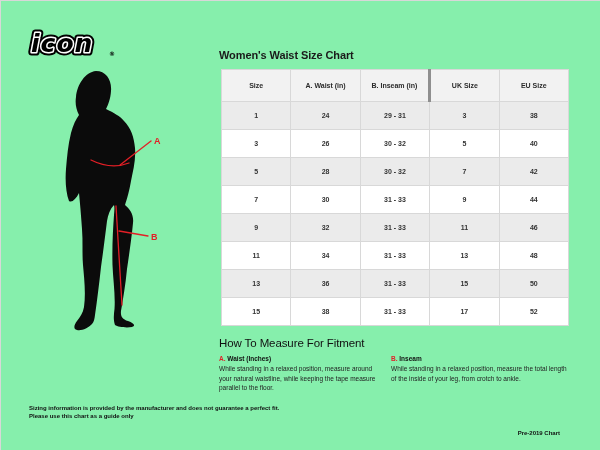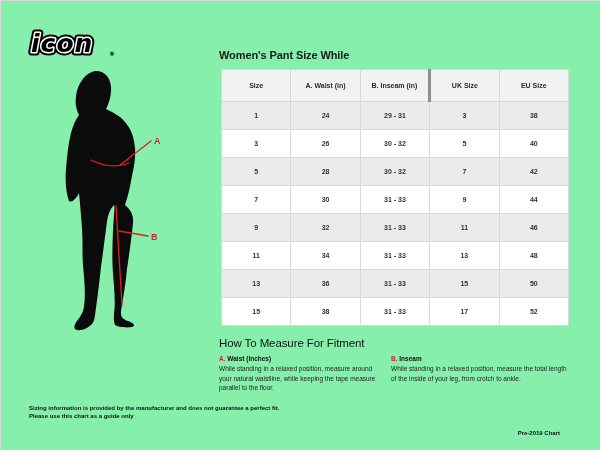--- a/index.html
+++ b/index.html
@@ -105,21 +105,21 @@
         <path d="M 60 137 C 62 170 64 205 66 236"></path>
         <path d="M 63 162 L 92 167"></path>
       </g>
       <g font-family="'Liberation Sans', sans-serif" font-size="9" font-weight="bold" fill="#e21f26">
         <text x="98" y="75">A</text>
         <text x="95" y="171">B</text>
       </g>
     </svg>
   </div>
 
-  <div class="chart-title">Women's Pant Size While</div>
+  <div class="chart-title">Women's Waist Size Chart</div>
 
   <div class="table-wrap">
     <table class="size-table">
       <thead>
         <tr>
           <th>Size</th>
           <th>A. Waist (in)</th>
           <th>B. Inseam (in)</th>
           <th class="group-divider">UK Size</th>
           <th>EU Size</th>

